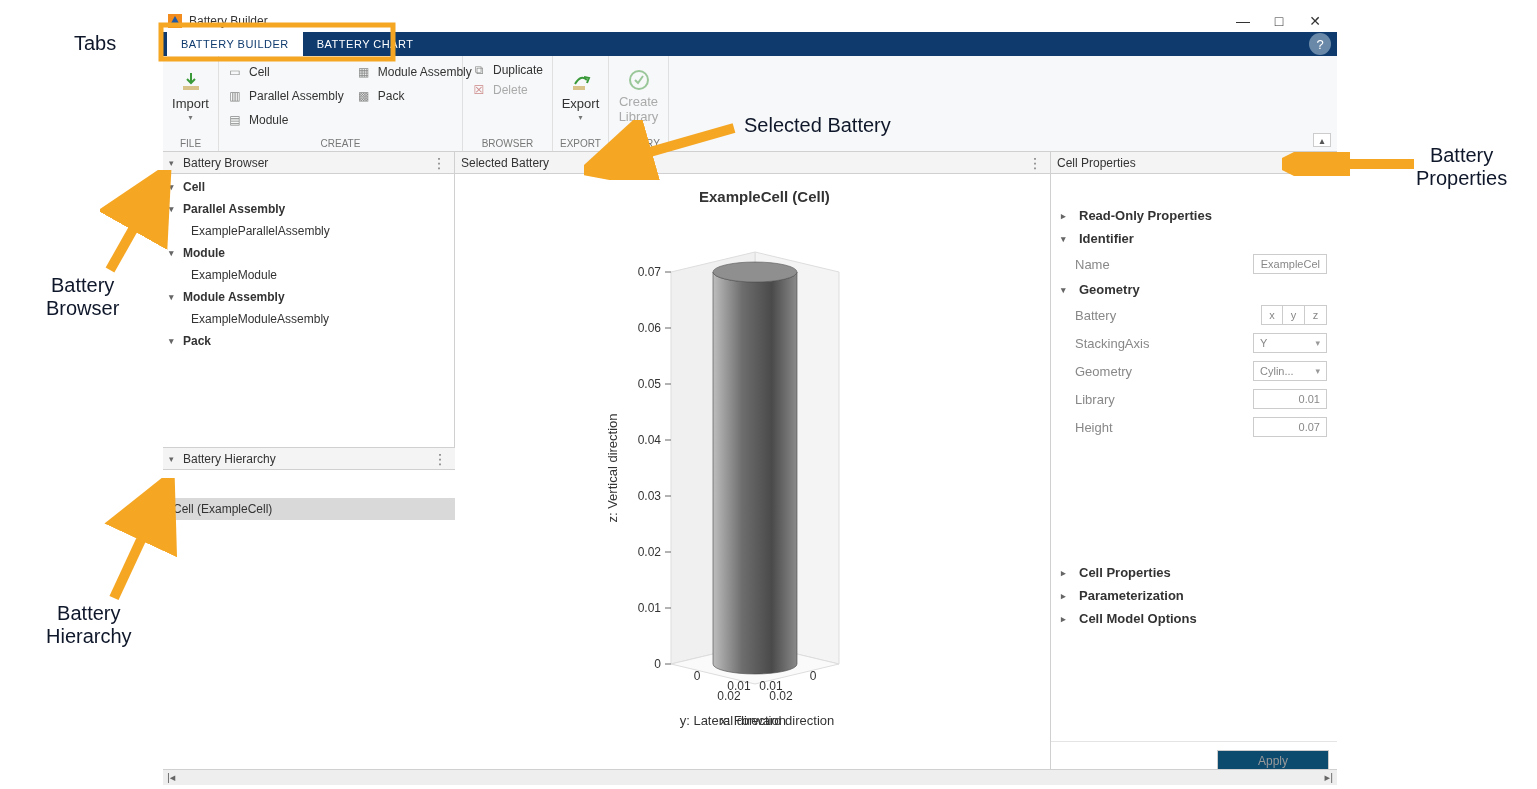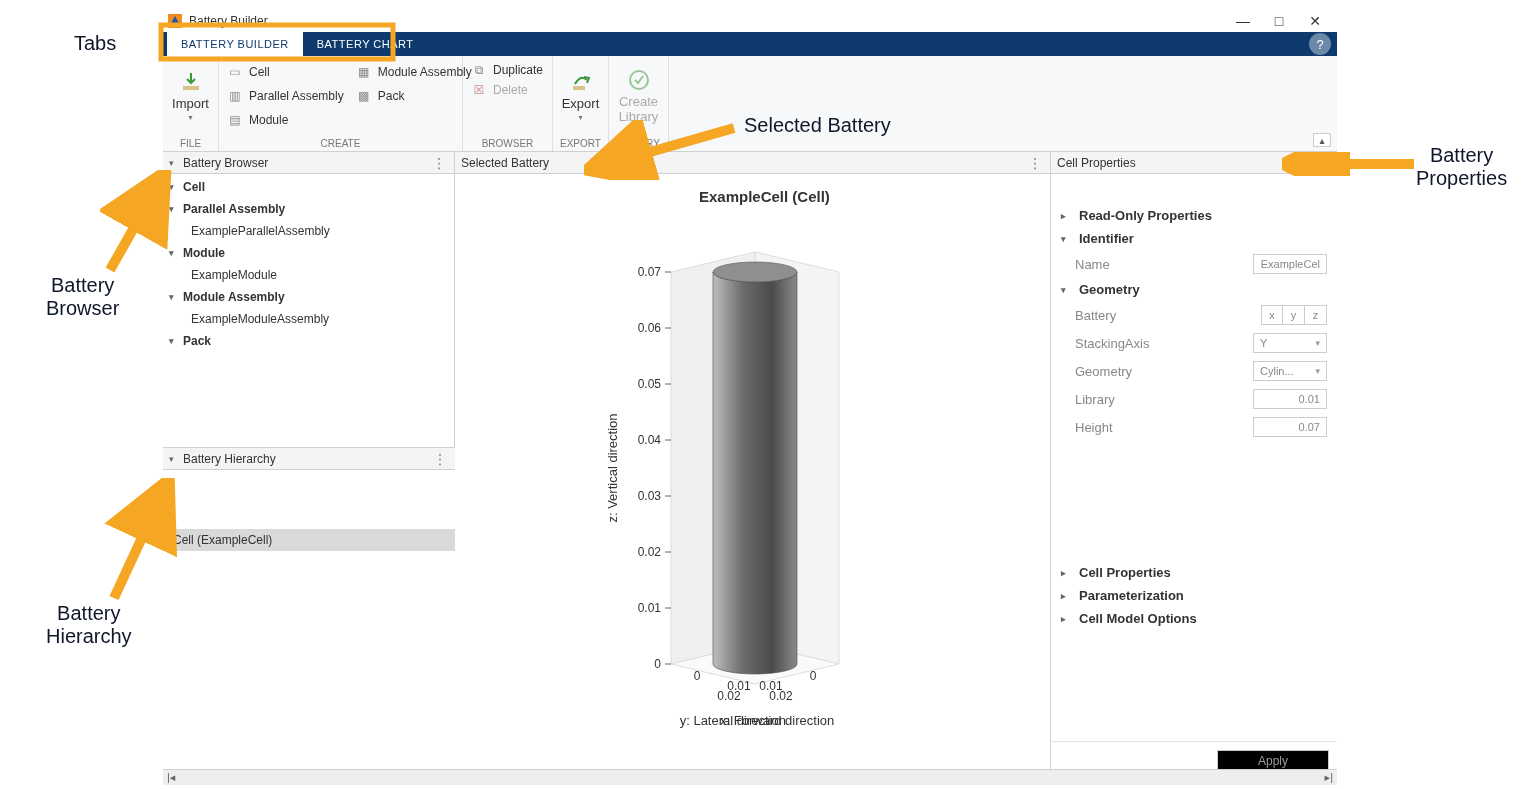--- a/index.html
+++ b/index.html
@@ -76,21 +76,21 @@
   .props { padding:4px 10px; font-size:13px; overflow:auto; flex:1;}
   .props .section { display:flex; align-items:center; gap:4px; font-weight:bold; padding:4px 0; cursor:pointer;}
   .props .field { display:flex; align-items:center; justify-content:space-between; padding:4px 0 4px 14px; color:#888;}
   .props .field-label {  }
   .props .field-value { min-width:74px; height:20px; border:1px solid #ccc; background:#fff; font-size:11px; display:flex; align-items:center; justify-content:flex-end; padding:0 6px; color:#888;}
   .props .field-value.dropdown::after { content:"▾"; margin-left:6px; font-size:9px; color:#999;}
   .props .xyz { display:flex; gap:0; }
   .props .xyz span { width:22px; height:20px; border:1px solid #ccc; border-left:none; display:flex; align-items:center; justify-content:center; font-size:11px; color:#888;}
   .props .xyz span:first-child { border-left:1px solid #ccc; }
   .apply-row { border-top:1px solid #e4e4e4; padding:8px; display:flex; justify-content:flex-end;}
-  .apply-btn { padding:3px 40px; border:1px solid #ccc; background:#000000; color:#999; font-size:12px;}
+  .apply-btn { padding:3px 40px; border:1px solid #ccc; background:#0c4a6e; color:#999; font-size:12px;}
 
   
   .footer { position:absolute; bottom:0; left:0; right:0; height:16px; background:#eee; display:flex; justify-content:space-between; align-items:center; padding:0 4px; color:#666; font-size:11px; border-top:1px solid #d0d0d0;}
 
   
   .annot { position:absolute; font-family: Arial, sans-serif; font-size:20px; color:#0f172a; text-align:center; line-height:1.15;}
   .arrow-img { position:absolute; }
 </style>
 </head>
 <body>
@@ -221,21 +221,21 @@
       </div>
 
       <div class="panel left-bottom">
         <div class="panel-header">
           <span class="tri">▾</span>
           <span>Battery Hierarchy</span>
           <span class="spacer"></span>
           <span class="menu-dots">⋮</span>
         </div>
         <div class="tree" id="hierarchy-tree">
-            <div class="tree-row leaf selected" style="padding-left: 10px; margin-top: 31px;">Cell (ExampleCell)</div>
+            <div class="tree-row leaf selected" style="padding-left: 10px;">Cell (ExampleCell)</div>
           </div>
       </div>
     </div>
 
     <div class="panel center-col">
       <div class="panel-header">
         <span>Selected Battery</span>
         <span class="spacer"></span>
         <span class="menu-dots">⋮</span>
       </div>

